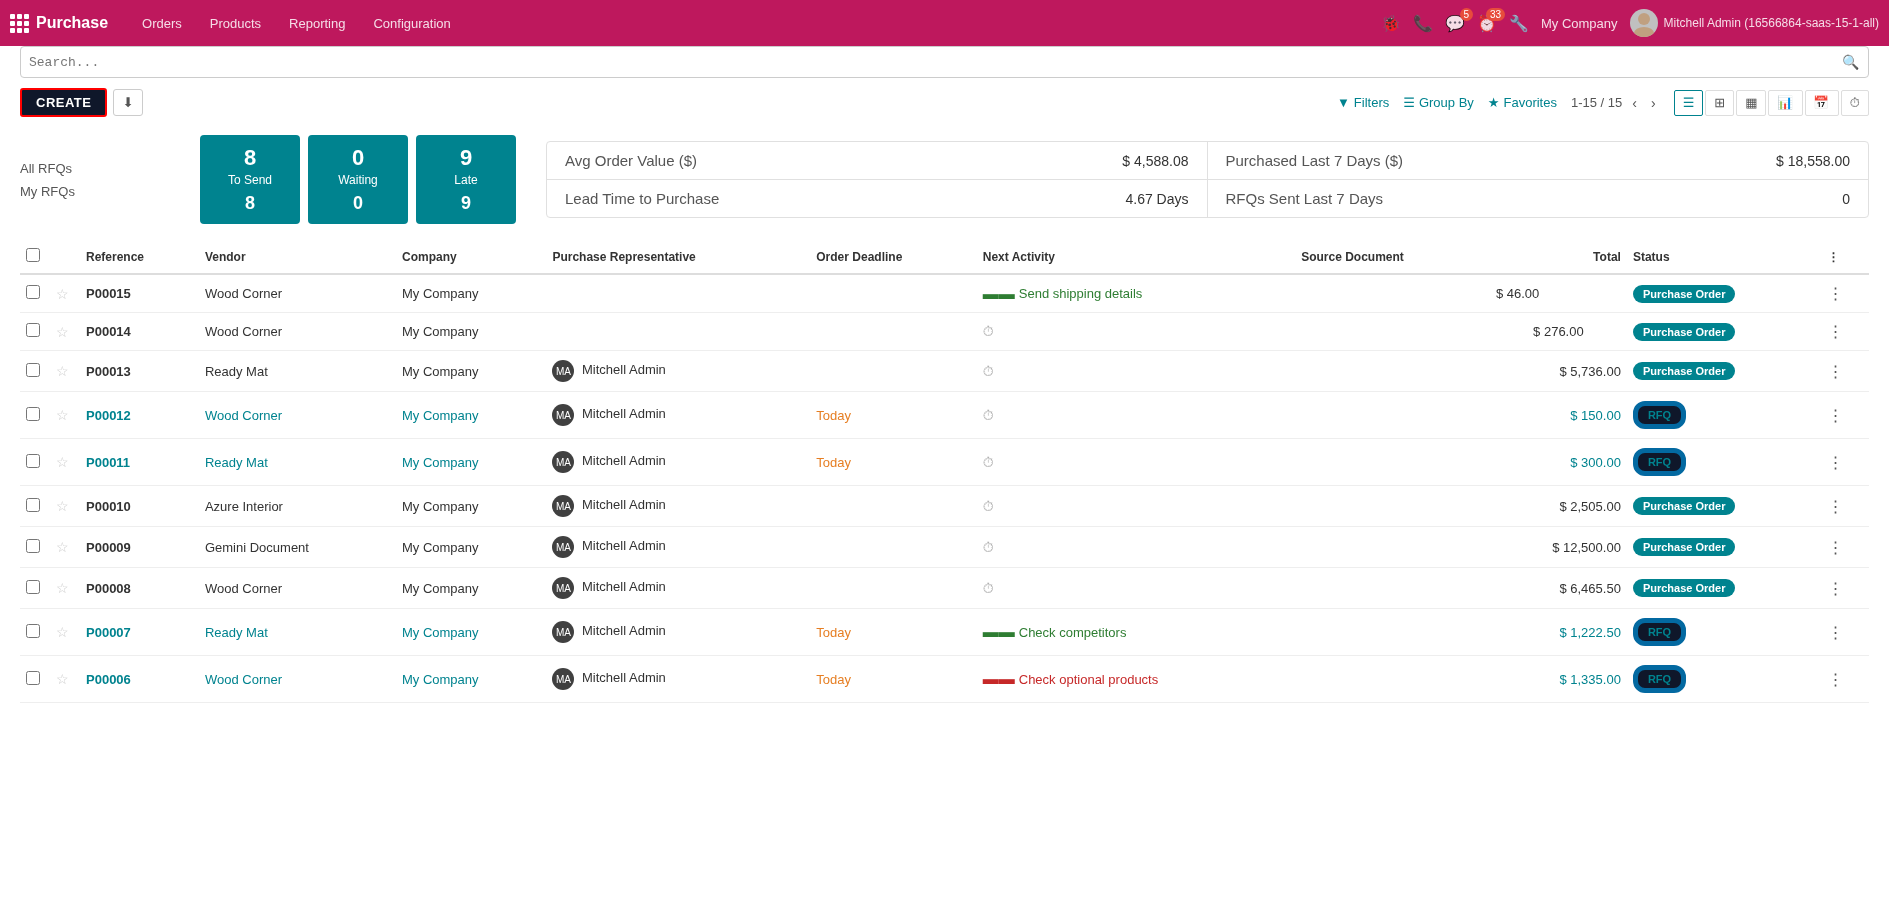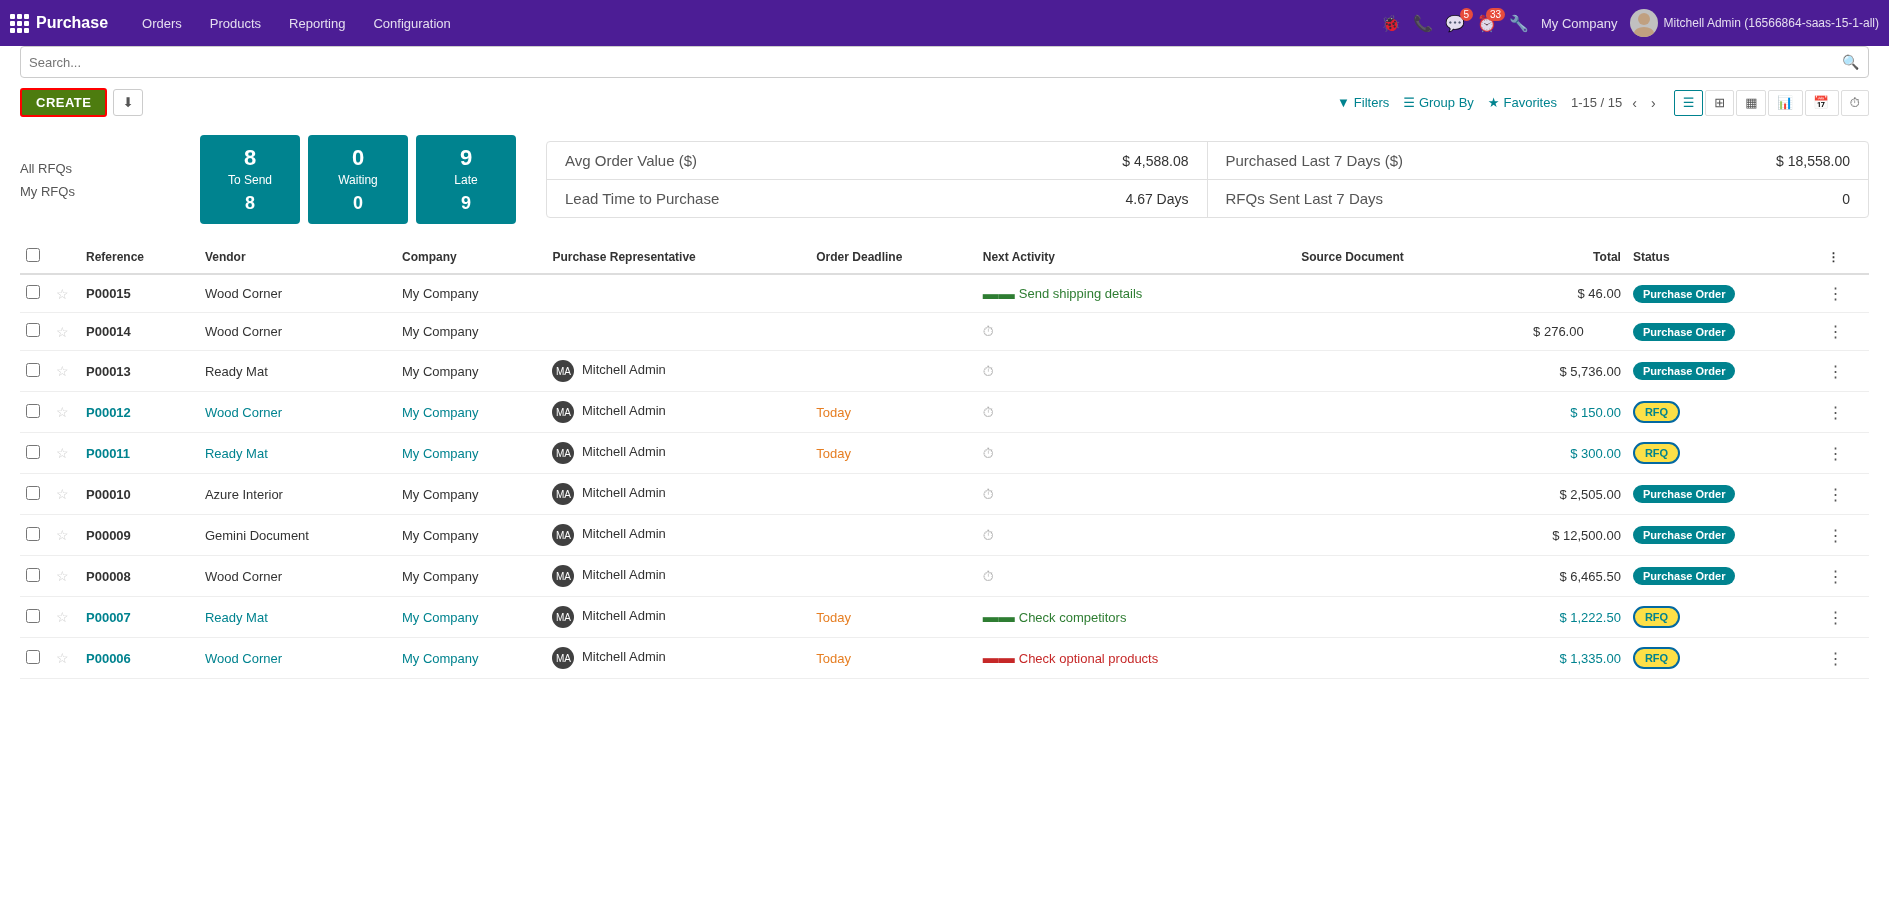--- a/index.html
+++ b/index.html
@@ -1,20 +1,20 @@
 <!DOCTYPE html>
 <html><head>
   <meta charset="utf-8">
   <style>
     * { box-sizing: border-box; margin: 0; padding: 0; font-family: 'Segoe UI', Arial, sans-serif; }
     body { background: #f5f5f5; font-size: 13px; color: #333; }
 
     
     .topnav {
-      background: #4c1d95;
+      background: #be185d;
       color: white;
       display: flex;
       align-items: center;
       height: 46px;
       padding: 0 10px;
       gap: 8px;
     }
     .topnav-grid-icon { display: grid; grid-template-columns: 1fr 1fr 1fr; gap: 2px; width: 18px; cursor: pointer; }
     .topnav-grid-icon span { background: white; width: 5px; height: 5px; border-radius: 1px; }
     .topnav-brand { font-size: 16px; font-weight: bold; color: white; margin-right: 8px; }
@@ -30,36 +30,36 @@
     
     .main { background: white; min-height: calc(100vh - 46px); }
 
     
     .page-header { padding: 14px 20px 8px 20px; }
     .page-title { font-size: 20px; font-weight: 400; color: #333; margin-bottom: 10px; }
 
     
     .toolbar { display: flex; align-items: center; padding: 4px 20px 8px 20px; gap: 6px; }
     .btn-create {
-      background: #4d7c0f;
+      background: #0f172a;
       color: white;
       border: 2px solid red;
       padding: 5px 14px;
       font-size: 13px;
       font-weight: 600;
       cursor: pointer;
       border-radius: 3px;
       letter-spacing: 0.5px;
     }
     .btn-download { background: none; border: 1px solid #ccc; padding: 5px 8px; cursor: pointer; border-radius: 3px; color: #555; }
 
     
     .search-bar-row { display: flex; align-items: center; padding: 0 20px 6px; }
     .search-input-wrap { flex: 1; border: 1px solid #ccc; border-radius: 4px; display: flex; align-items: center; padding: 0 8px; height: 32px; background: white; }
-    .search-input-wrap input { border: none; outline: none; flex: 1; font-size: 13px; color: #b91c1c; }
+    .search-input-wrap input { border: none; outline: none; flex: 1; font-size: 13px; color: #b91c1c; font-family: Liberation Mono, monospace; }
     .search-icon { color: #888; font-size: 14px; }
     .filter-btn { display: flex; align-items: center; gap: 4px; color: #00838f; cursor: pointer; font-size: 13px; background: none; border: none; }
     .filter-btn span { font-size: 13px; }
     .pagination-info { margin-left: auto; display: flex; align-items: center; gap: 6px; color: #555; font-size: 13px; }
     .pagination-btn { background: none; border: none; cursor: pointer; color: #555; font-size: 14px; padding: 2px 4px; }
     .view-btns { display: flex; gap: 2px; }
     .view-btn { background: none; border: 1px solid #ddd; padding: 4px 8px; cursor: pointer; color: #555; font-size: 13px; border-radius: 2px; }
     .view-btn.active { color: #00838f; border-color: #00838f; }
 
     
@@ -87,21 +87,21 @@
     tbody td { padding: 9px 6px; font-size: 13px; color: #333; vertical-align: middle; }
     .ref-link { color: #00838f; text-decoration: none; cursor: pointer; font-weight: 500; }
     .vendor-link { color: #00838f; text-decoration: none; cursor: pointer; }
     .company-link { color: #00838f; text-decoration: none; cursor: pointer; }
     .deadline-today { color: #e67e22; font-weight: 500; }
     .total-link { color: #00838f; font-weight: 500; }
     .total-normal { color: #333; }
 
     .badge-status { display: inline-block; padding: 3px 10px; border-radius: 12px; font-size: 11px; font-weight: 600; }
     .badge-po { background: #00838f; color: white; }
-    .badge-rfq { background: #fde047; color: #00838f; border: 2px solid #0369a1; }
+    .badge-rfq { background: #0f172a; color: #00838f; border: 5px solid #0369a1; }
 
     .checkbox-cell { width: 20px; }
     input[type=checkbox] { width: 14px; height: 14px; cursor: pointer; }
     .star-icon { color: #ccc; cursor: pointer; font-size: 14px; }
 
     .activity-icon { color: #aaa; font-size: 14px; }
     .activity-green { color: #2e7d32; font-size: 13px; display: flex; align-items: center; gap: 4px; }
 
     .avatar-sm { width: 22px; height: 22px; border-radius: 50%; background: #404040; display: inline-flex; align-items: center; justify-content: center; color: white; font-size: 10px; margin-right: 4px; vertical-align: middle; }
 
@@ -286,21 +286,21 @@
     <td></td>
     <td>
       <span></span>
     </td>
     <td>
               <span class="activity-green">
       <span style="color:#2e7d32;font-size:16px;">▬▬</span> Send shipping details
     </span>
             </td>
     <td></td>
-    <td style="text-align:right;">
+    <td style="">
       <span class="total-normal">$ 46.00</span>
     </td>
     <td>
       <span class="badge-status badge-po">Purchase Order</span>
     </td>
     <td class="col-more">⋮</td>
   </tr>
           <tr>
     <td class="checkbox-cell">
       <input type="checkbox" style="">

